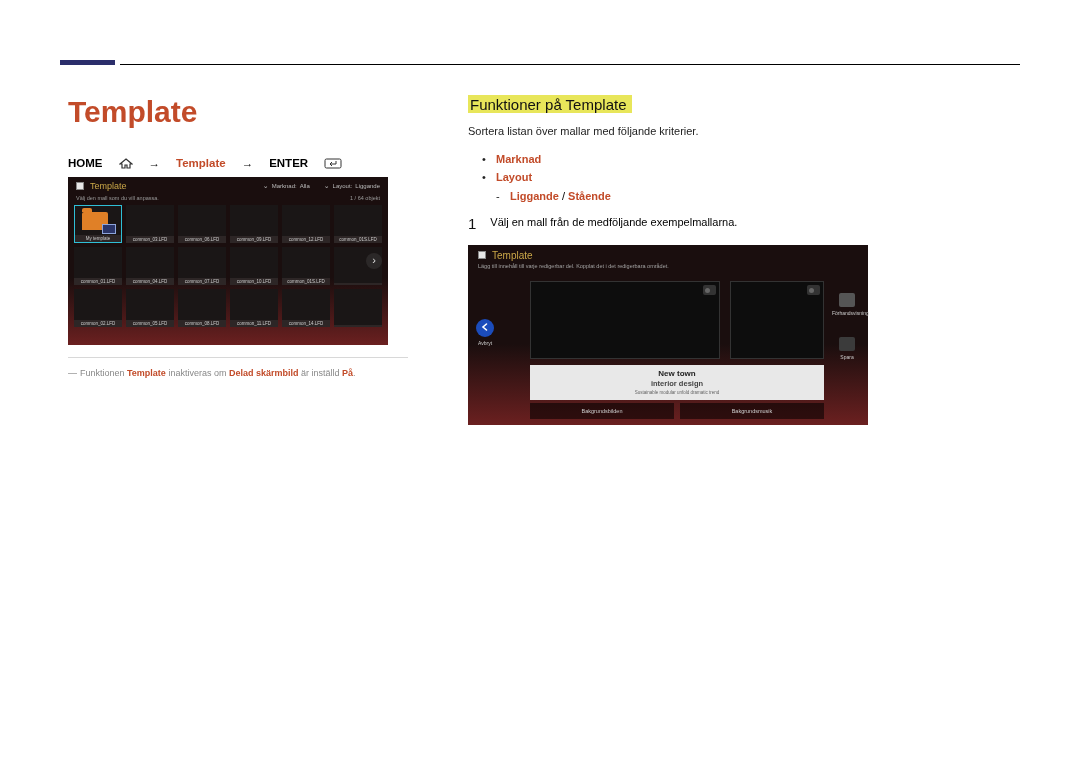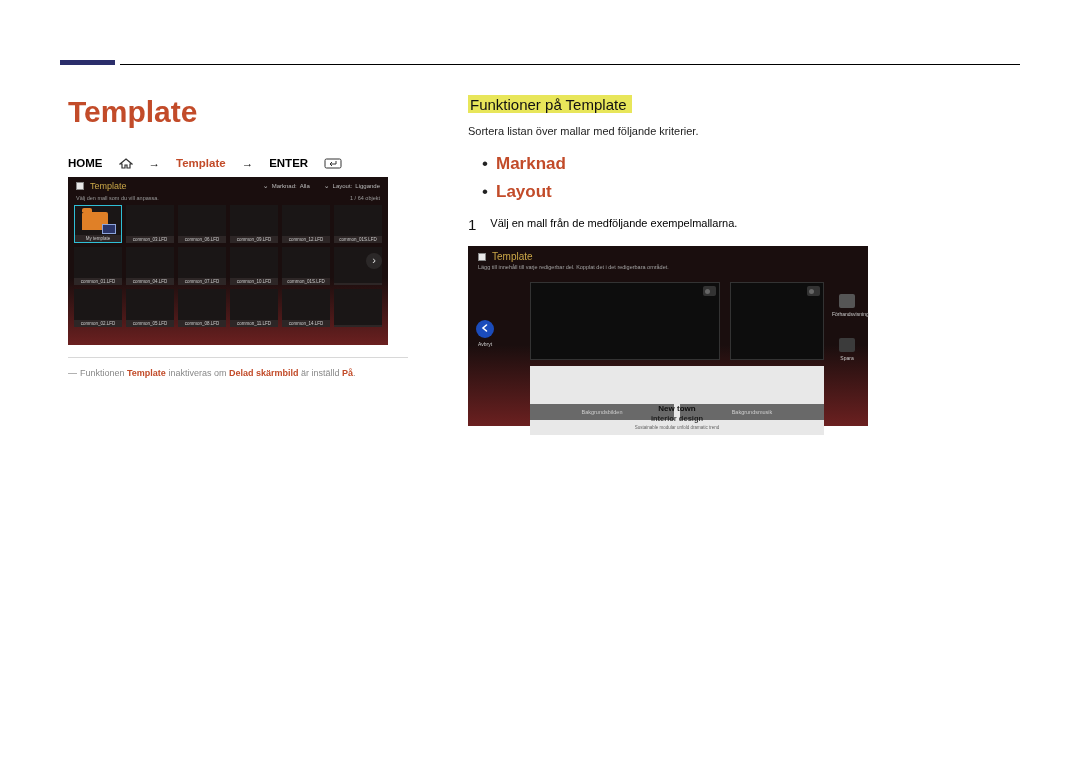--- a/index.html
+++ b/index.html
@@ -209,21 +209,21 @@
       margin-bottom: 10px;
     }
     .body-text {
       font-size: 11px;
       color: #222;
       line-height: 1.5;
       margin-bottom: 10px;
     }
     .bullet-list {
       list-style: none;
-      font-size: 17px;
+      font-size: 11px;
       margin-bottom: 0;
     }
     .bullet-list li {
       position: relative;
       padding-left: 28px;
       line-height: 1.7;
     }
     .bullet-list li::before {
       content: "•";
       position: absolute;
@@ -309,21 +309,21 @@
     }
     .ss2-textblock {
       position: absolute;
       left: 62px;
       top: 120px;
       width: 294px;
       background: #e8e8e8;
       text-align: center;
       padding: 4px 0 5px 0;
     }
-    .ss2-tb-line1 { font-size: 8px; color: #222; font-weight: 600; margin-top: 34px; }
+    .ss2-tb-line1 { font-size: 8px; color: #222; font-weight: 600; }
     .ss2-tb-line2 { font-size: 7.5px; color: #444; font-weight: 600; margin-top: 1px;}
     .ss2-tb-line3 { font-size: 4.5px; color: #666; margin-top: 2px;}
 
     .ss2-left-btn {
       position: absolute;
       left: 8px;
       top: 74px;
       text-align: center;
     }
     .ss2-circle {
@@ -492,20 +492,23 @@
   </div>
 
   <div class="col-right">
     <div class="section-heading">Funktioner på Template</div>
     <div class="body-text">Sortera listan över mallar med följande kriterier.</div>
 
     <ul class="bullet-list">
       <li><span class="bullet-accent">Marknad</span></li>
       <li><span class="bullet-accent">Layout</span></li>
     </ul>
+    <div class="sub-item">
+      <span class="bullet-accent">Liggande</span><span> / </span><span class="bullet-accent">Stående</span>
+    </div>
 
     <div class="step-row" style="margin-top:10px;">
       <div class="step-num">1</div>
       <div>Välj en mall från de medföljande exempelmallarna.</div>
     </div>
 
     
     <div class="screenshot2">
       <div class="ss2-header">
         <div class="ss1-icon"></div>

